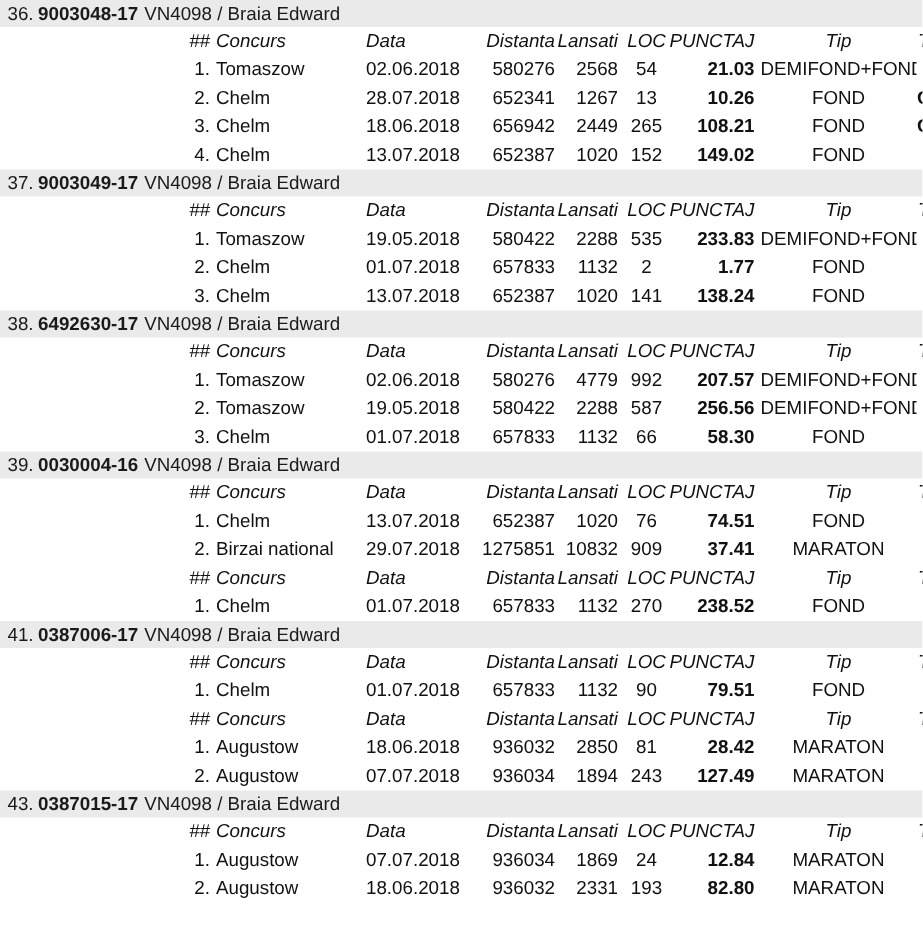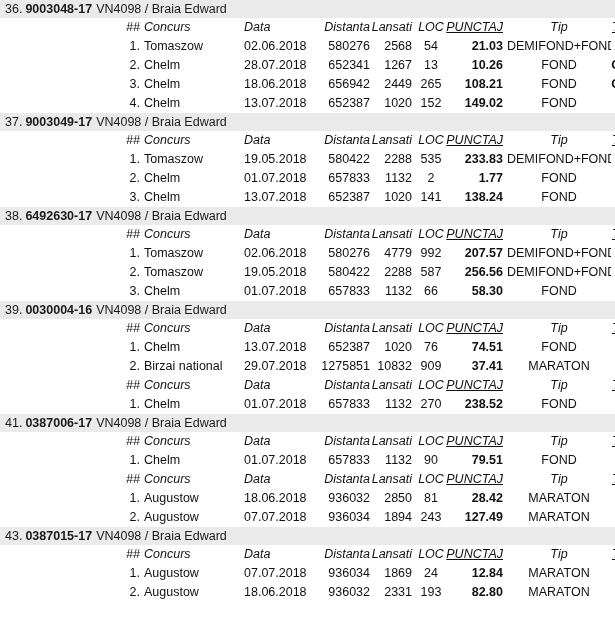--- a/index.html
+++ b/index.html
@@ -80,21 +80,20 @@
 
   
   tr.col-head td {
     font-style: italic;
     color: #111111;
     font-weight: normal !important;
   }
   tr.col-head td.c-punct,
   tr.col-head td.c-tp {
     font-weight: normal !important;
-    text-decoration: underline;
   }
 </style>
 </head>
 <body>
 
 <div id="root">
     <div class="pigeon-group">
       <div class="pigeon-header"><span class="idx">36.</span><span class="ring">9003048-17</span><span class="owner">VN4098 / Braia Edward</span></div>
       <table class="results">
         <tbody>

